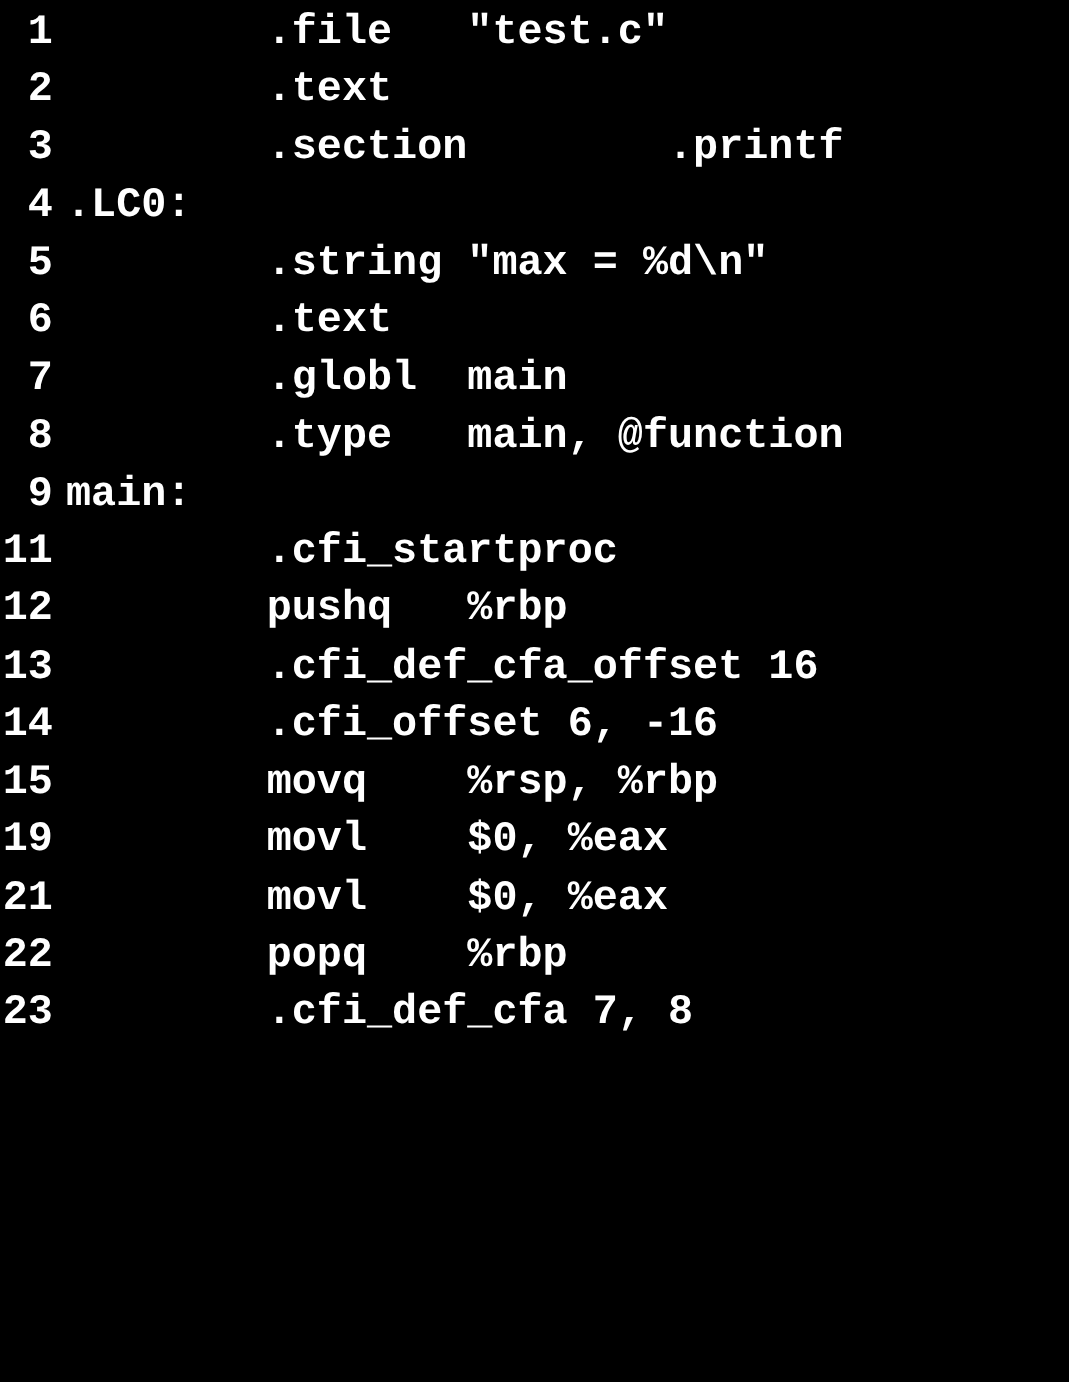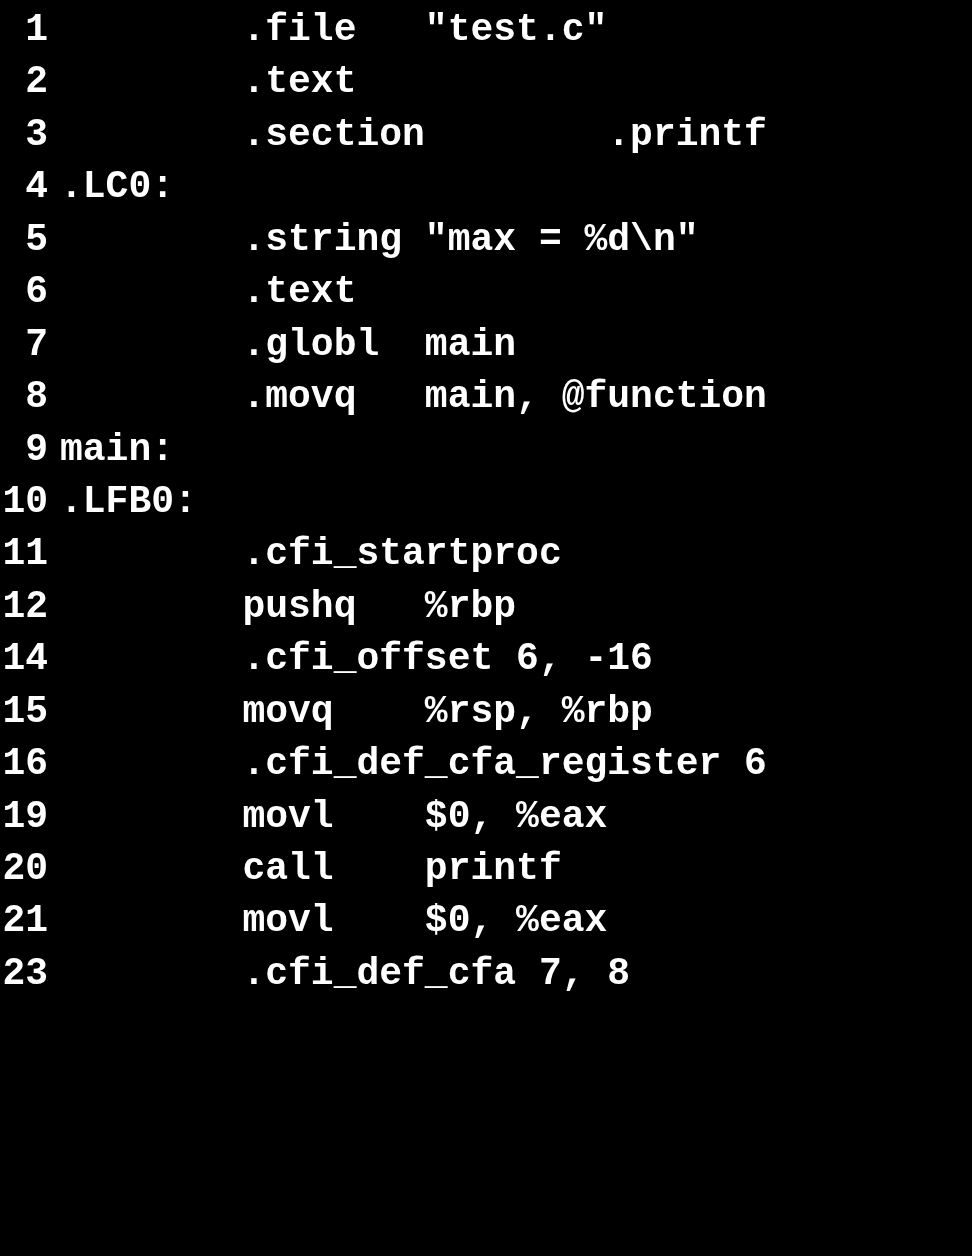--- a/index.html
+++ b/index.html
@@ -39,25 +39,24 @@
 <body>
 
 <div class="code-container">
 <div class="code-line"><span class="line-number">1</span><span class="line-content">        .file   "test.c"</span></div>
     <div class="code-line"><span class="line-number">2</span><span class="line-content">        .text</span></div>
     <div class="code-line"><span class="line-number">3</span><span class="line-content">        .section        .printf</span></div>
     <div class="code-line"><span class="line-number">4</span><span class="line-content">.LC0:</span></div>
     <div class="code-line"><span class="line-number">5</span><span class="line-content">        .string "max = %d\n"</span></div>
     <div class="code-line"><span class="line-number">6</span><span class="line-content">        .text</span></div>
     <div class="code-line"><span class="line-number">7</span><span class="line-content">        .globl  main</span></div>
-    <div class="code-line"><span class="line-number">8</span><span class="line-content">        .movq   main, @function</span></div>
+    <div class="code-line"><span class="line-number">8</span><span class="line-content">        .type   main, @function</span></div>
     <div class="code-line"><span class="line-number">9</span><span class="line-content">main:</span></div>
-    <div class="code-line"><span class="line-number">10</span><span class="line-content">.LFB0:</span></div>
     <div class="code-line"><span class="line-number">11</span><span class="line-content">        .cfi_startproc</span></div>
     <div class="code-line"><span class="line-number">12</span><span class="line-content">        pushq   %rbp</span></div>
+    <div class="code-line"><span class="line-number">13</span><span class="line-content">        .cfi_def_cfa_offset 16</span></div>
     <div class="code-line"><span class="line-number">14</span><span class="line-content">        .cfi_offset 6, -16</span></div>
     <div class="code-line"><span class="line-number">15</span><span class="line-content">        movq    %rsp, %rbp</span></div>
-    <div class="code-line"><span class="line-number">16</span><span class="line-content">        .cfi_def_cfa_register 6</span></div>
     <div class="code-line"><span class="line-number">19</span><span class="line-content">        movl    $0, %eax</span></div>
-    <div class="code-line"><span class="line-number">20</span><span class="line-content">        call    printf</span></div>
     <div class="code-line"><span class="line-number">21</span><span class="line-content">        movl    $0, %eax</span></div>
+    <div class="code-line"><span class="line-number">22</span><span class="line-content">        popq    %rbp</span></div>
     <div class="code-line"><span class="line-number">23</span><span class="line-content">        .cfi_def_cfa 7, 8</span></div>
   </div>
 
 </body></html>

